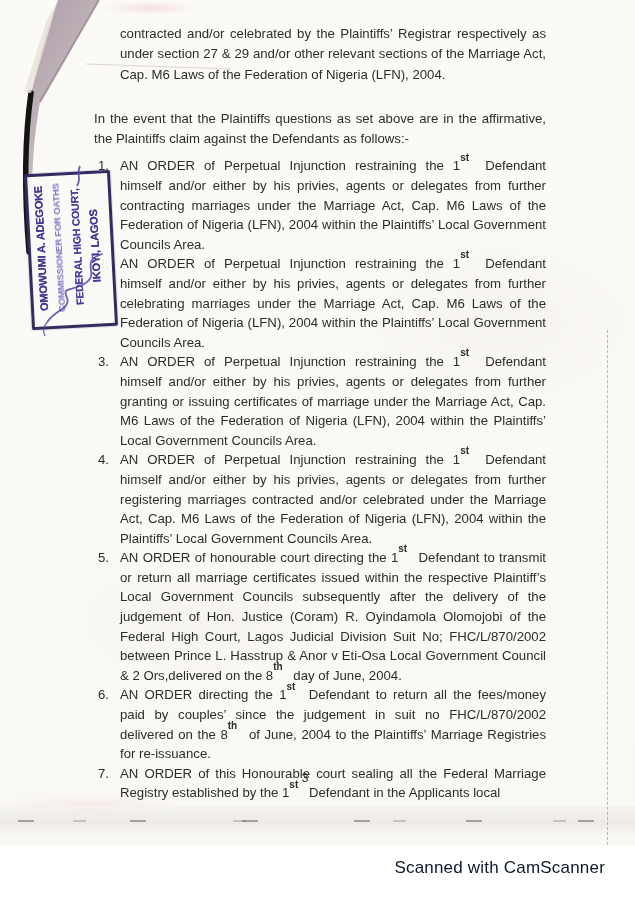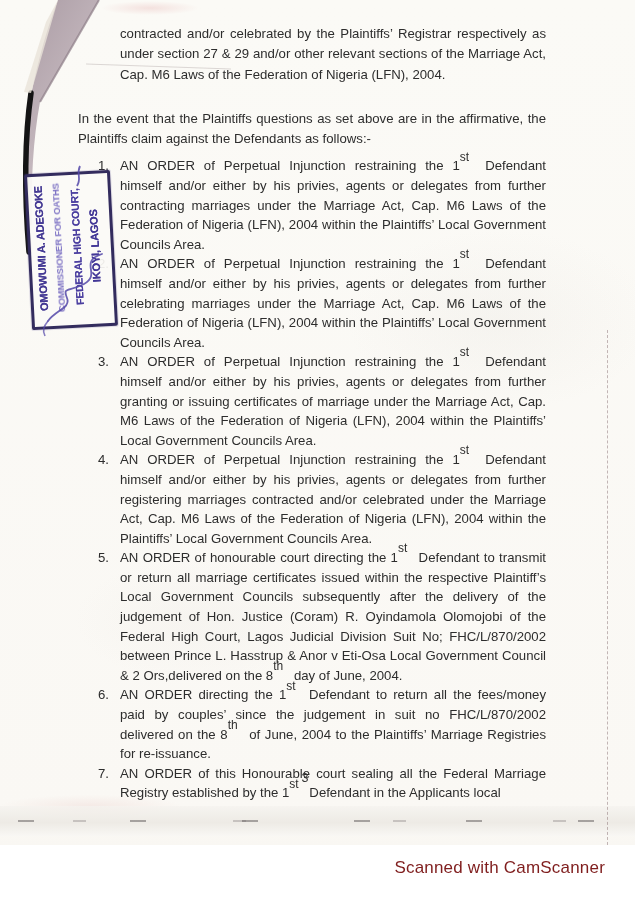--- a/index.html
+++ b/index.html
@@ -14,26 +14,26 @@
       radial-gradient(ellipse 180px 90px at 200px 620px, rgba(208,202,195,.10), transparent 70%),
       linear-gradient(#fbfaf6, #faf8f4 92%, #f6f4ef);
     overflow:hidden;
   }
 
   
   .content { position:absolute; left:78px; top:24px; width:468px; z-index:1;
              font-size:13.2px; line-height:19.6px; }
   .para { text-align:justify; }
   .intro { margin-left:42px; margin-bottom:24px; line-height:20.4px; }
-  .lead  { margin-bottom:8px; }
+  .lead  { margin-bottom:8px;margin-left:16px; }
   .claims { margin-left:20px; }
   .claim { display:flex; }
   .claim .num { flex:0 0 22px; }
   .claim .body { flex:1; text-align:justify; }
-  sup { font-size:12px; position:relative; top:-4.5px; line-height:0; margin-right:7px; }
+  sup { font-size:10px; position:relative; top:-4.5px; line-height:0; margin-right:7px;font-weight:bold; }
 
   .page-num { position:absolute; left:0; width:610px; top:771px; text-align:center;
               font-size:12.5px; color:#333; z-index:1; }
 
   
   .corner-curl { position:absolute; left:0; top:0; z-index:2; pointer-events:none; }
 
   
   .stamp {
     position:absolute; left:28px; top:172px; width:80px; height:150px; z-index:3;
@@ -65,21 +65,21 @@
       repeating-linear-gradient(to right, rgba(105,100,100,.55) 0 16px, transparent 16px 112px),
       repeating-linear-gradient(to right, transparent 0 55px, rgba(125,118,118,.35) 55px 68px, transparent 68px 160px);
   }
   .edge-line { position:absolute; left:607px; top:330px; height:515px; width:0;
                border-left:1px dashed rgba(110,80,85,.40); z-index:1; }
 
   
   .scan-footer { position:absolute; left:0; right:0; bottom:0; height:54px;
                  background:#ffffff; z-index:5; }
   .scan-footer .label { position:absolute; right:30px; top:13px; font-size:17px;
-                        color:#7f1d1d; letter-spacing:.2px; }
+                        color:#0f172a; letter-spacing:.2px; }
 </style>
 </head>
 <body>
 
 <div class="page">
 
   <svg class="corner-curl" width="115" height="300" viewBox="0 0 115 300">
     <defs>
       <linearGradient id="curlg" x1="0" y1="0" x2="0.6" y2="1">
         <stop offset="0" stop-color="#9b8a95"></stop>

